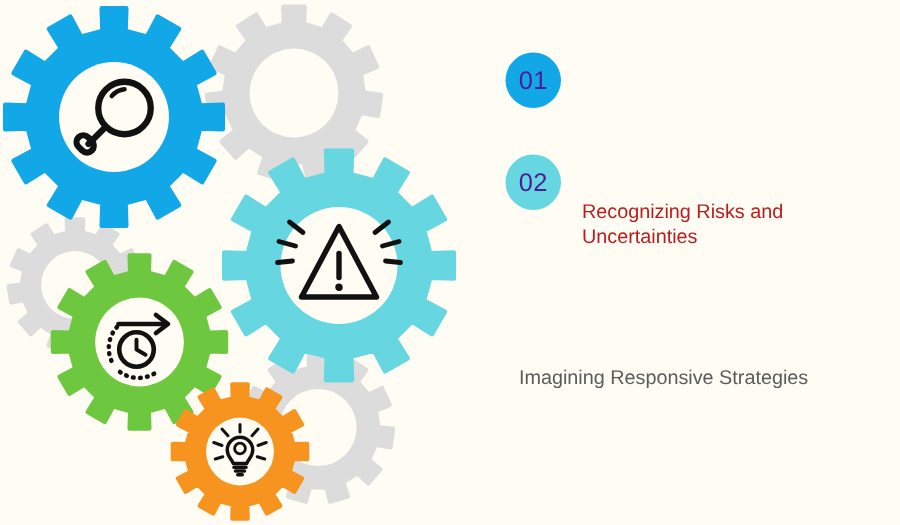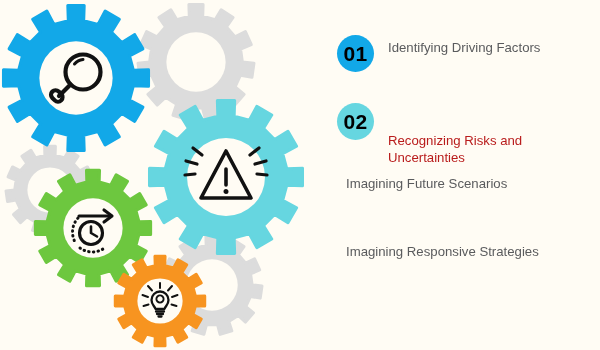--- a/index.html
+++ b/index.html
@@ -44,23 +44,23 @@
     height: 68px;
   }
   .badge {
     flex: 0 0 auto;
     width: 37px;
     height: 37px;
     border-radius: 50%;
     display: flex;
     align-items: center;
     justify-content: center;
-    color: #000000;
-    font-size: 21px;
-    font-weight: bold;
+    color: #4c1d95;
+    font-size: 17px;
+    font-weight: normal;
     letter-spacing: 0.2px;
     margin-left: 5px;
     margin-top: 5px;
   }
   .step-text {
     flex: 1 1 auto;
     margin-left: 14px;
     margin-top: 9px;
     color: #5A5B5D;
     font-size: 13.2px;
@@ -148,27 +148,25 @@
           <line x1="-11.5" y1="3.5" x2="-16.5" y2="5"></line>
           <line x1="11.5" y1="3.5" x2="16.5" y2="5"></line>
         </g>
       </g>
       </svg>
   </div>
 
   <div id="steps-panel">
     <div class="step-row">
       <div class="badge" style="background: rgb(18, 168, 232);">01</div>
-      <div class="step-text" style="color: rgb(90, 91, 93);">Identifying Driving Factors</div>
     </div>
     <div class="step-row">
       <div class="badge" style="background: rgb(102, 214, 224);">02</div>
       <div class="step-text" style="color: #b91c1c; margin-top: 34px;">Recognizing Risks and Uncertainties</div>
     </div>
     <div class="step-row">
-      <div class="step-text" style="color: rgb(90, 91, 93);">Imagining Future Scenarios</div>
     </div>
     <div class="step-row">
       <div class="step-text" style="color: rgb(90, 91, 93);">Imagining Responsive Strategies</div>
     </div>
   </div>
 
 </div>
 
 </body></html>

